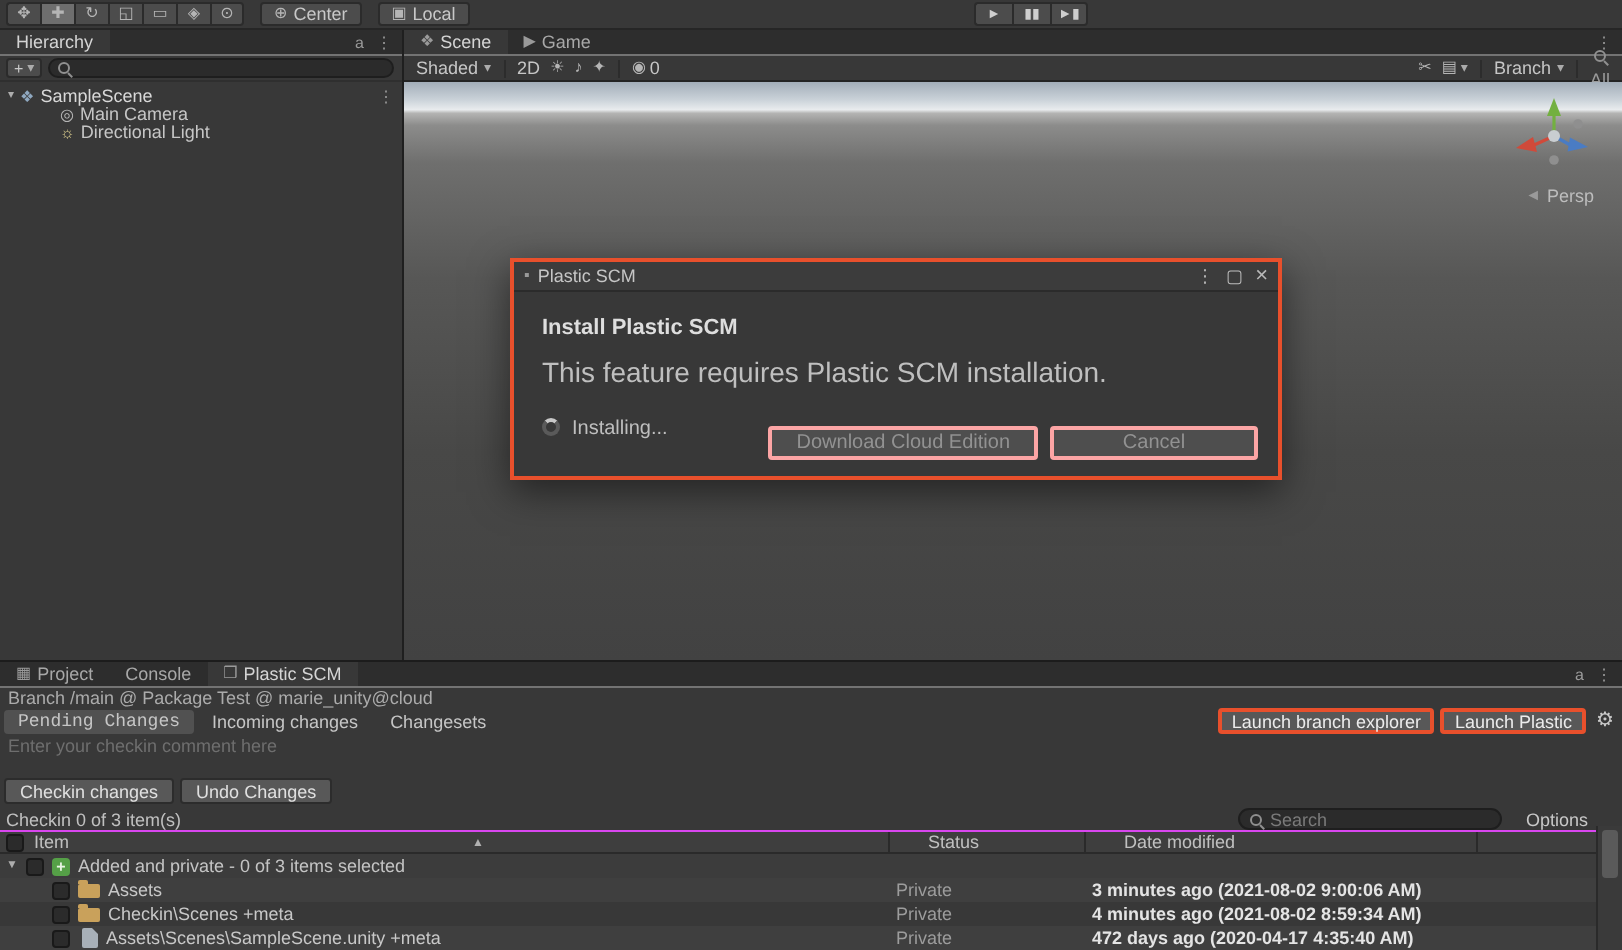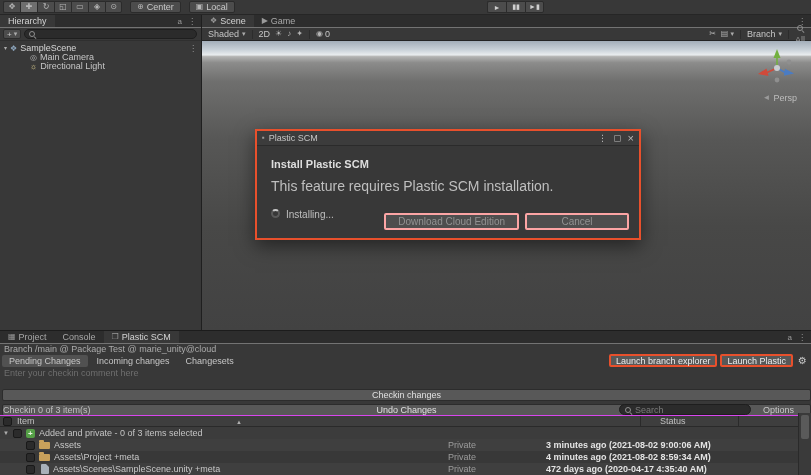--- a/index.html
+++ b/index.html
@@ -62,27 +62,27 @@
   .spinner{width:9px;height:9px;border:2px solid #5A5A5A;border-top-color:#C8C8C8;border-radius:50%;animation:spin 1s linear infinite;flex:none;}
   @keyframes spin{to{transform:rotate(360deg)}}
   .dlg-actions{position:absolute;right:10px;bottom:8px;display:flex;gap:6px;}
   .dlg-btn{height:17px;min-width:104px;padding:0 12px;background:#4E4E4E;border:2px solid #fca5a5;border-radius:2px;color:#929292;font-size:10px;}
 
   
   .bottom{position:absolute;top:330px;left:0;right:0;bottom:0;background:#383838;border-top:1px solid #1C1C1C;}
   .branchline{height:10px;padding:1px 0 0 4px;font-size:9px;line-height:9px;color:#ABABAB;white-space:nowrap;}
   .subtabs{height:13px;display:flex;align-items:center;gap:2px;padding:0 2px;}
   .subtab{padding:0 7px;height:12px;display:flex;align-items:center;font-size:9px;color:#C6C6C6;border-radius:2px;}
-  .subtab.active{background:#515151;}
+  .subtab.active{background:#515151;font-family:Liberation Mono, monospace;}
   .subtabs .right{margin-left:auto;display:flex;align-items:center;gap:3px;padding-right:2px;}
   .launch{height:13px;padding:0 5px;font-size:9px;background:#585858;border:2px solid #E8502C;border-radius:2px;color:#ECECEC;display:flex;align-items:center;}
   .gear{font-size:10px;color:#C8C8C8;margin-left:2px;}
   .comment{display:block;width:100%;height:12px;background:transparent;border:0;outline:none;color:#CFCFCF;font-size:9px;padding:0 0 0 4px;}
   .comment::placeholder{color:#6E6E6E;}
-  .btnrow{display:flex;gap:3px;padding-left:2px;height:13px;margin-top:10px;flex-direction:column;}
+  .btnrow{display:flex;gap:3px;padding-left:2px;height:13px;margin-top:10px;}
   .gbtn{height:13px;padding:0 7px;font-size:9px;background:#585858;border:1px solid #2C2C2C;border-radius:2px;color:#E0E0E0;}
   .statusrow{height:11px;display:flex;align-items:center;padding:0 3px;margin-top:2px;}
   .muted{font-size:9px;color:#C0C0C0;}
   .statusrow .right{margin-left:auto;display:flex;align-items:center;}
   .searchpill{width:132px;height:11px;background:#2B2B2B;border:1px solid #1E1E1E;border-radius:6px;display:flex;align-items:center;gap:3px;padding:0 4px;}
   .searchpill input{flex:1;background:transparent;border:0;outline:none;font-size:9px;color:#CFCFCF;height:9px;padding:0;min-width:0;}
   .searchpill input::placeholder{color:#7A7A7A;}
   .options{margin:0 14px 0 12px;font-size:9px;color:#C8C8C8;}
 
   .thead{position:relative;height:12px;display:flex;align-items:center;background:#3E3E3E;border-top:1px solid #d946ef;border-bottom:1px solid #2A2A2A;padding-left:3px;font-size:9px;color:#C0C0C0;}
@@ -348,20 +348,21 @@
         </div>
         <span class="options">Options</span>
       </div>
     </div>
 
     <div class="thead">
       <span class="cb"></span>
       <span class="th-item">Item</span>
       <span class="sort">▲</span>
       <span class="th th-status">Status</span>
+      <span class="th th-date">Date modified</span>
       <span class="th th-extra"></span>
     </div>
 
     <div class="grouprow">
       <span class="exp">▼</span>
       <span class="cb"></span>
       <span class="badge">+</span>
       <span>Added and private - 0 of 3 items selected</span>
     </div>
 
@@ -374,21 +375,21 @@
       </span>
       <span class="c3">Private</span>
       <span class="c4">3 minutes ago (2021-08-02 9:00:06 AM)</span>
       <span class="c5"></span>
     </div>
     <div class="row">
       <span class="c1"></span>
       <span class="c2">
         <span class="cb"></span>
         <span class="folder"></span>
-        <span class="iname">Assets\Project +meta</span>
+        <span class="iname">Checkin\Scenes +meta</span>
       </span>
       <span class="c3">Private</span>
       <span class="c4">4 minutes ago (2021-08-02 8:59:34 AM)</span>
       <span class="c5"></span>
     </div>
     <div class="row alt">
       <span class="c1"></span>
       <span class="c2">
         <span class="cb"></span>
         <span class="file"></span>

